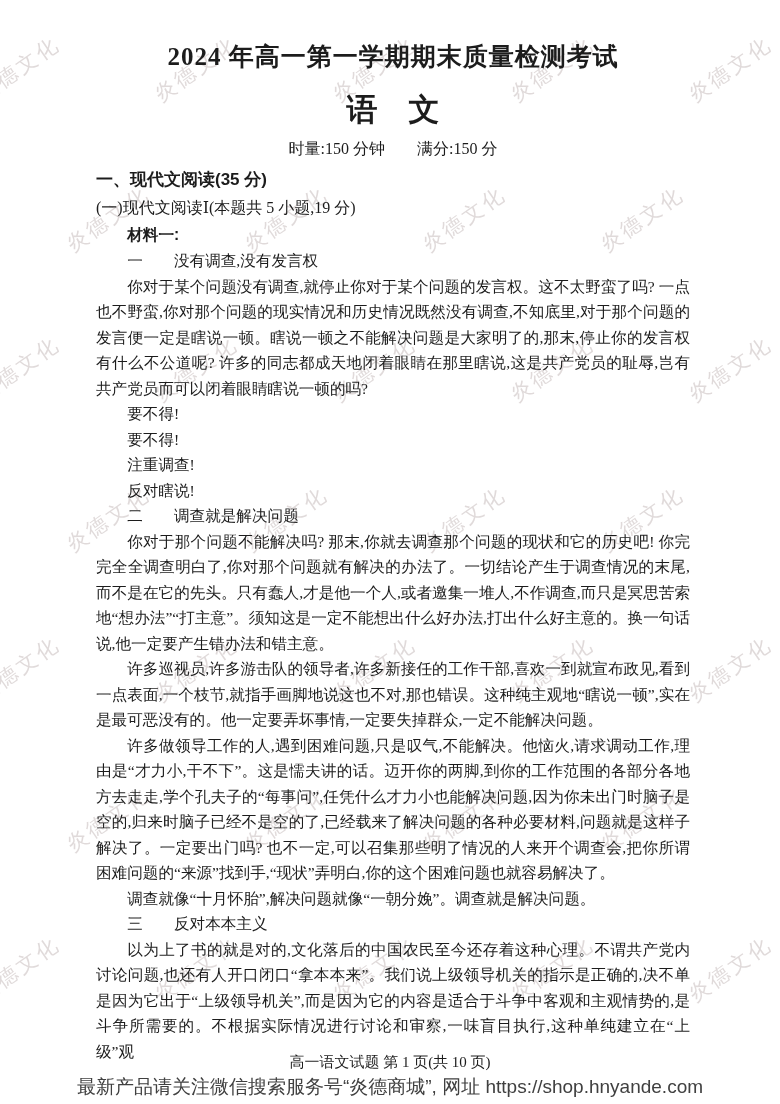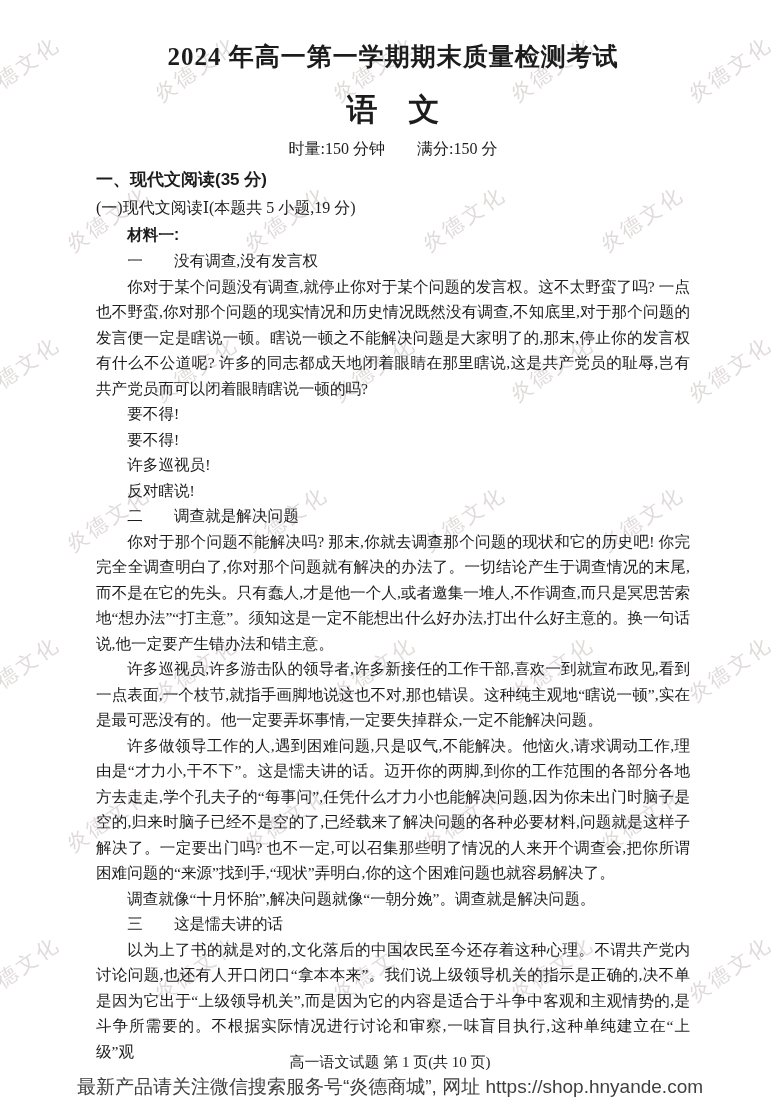--- a/index.html
+++ b/index.html
@@ -161,28 +161,28 @@
     <div class="sub-heading">(一)现代文阅读Ⅰ(本题共 5 小题,19 分)</div>
 
 
     <div class="material-label">材料一:</div>
 
     <div class="article">
         <p class="subhead">一　　没有调查,没有发言权</p>
         <p class="para">你对于某个问题没有调查,就停止你对于某个问题的发言权。这不太野蛮了吗? 一点也不野蛮,你对那个问题的现实情况和历史情况既然没有调查,不知底里,对于那个问题的发言便一定是瞎说一顿。瞎说一顿之不能解决问题是大家明了的,那末,停止你的发言权有什么不公道呢? 许多的同志都成天地闭着眼睛在那里瞎说,这是共产党员的耻辱,岂有共产党员而可以闭着眼睛瞎说一顿的吗?</p>
         <p class="slogan">要不得!</p>
         <p class="slogan">要不得!</p>
-        <p class="slogan">许多巡视员!</p>
+        <p class="slogan">注重调查!</p>
         <p class="slogan">反对瞎说!</p>
         <p class="subhead">二　　调查就是解决问题</p>
         <p class="para">你对于那个问题不能解决吗? 那末,你就去调查那个问题的现状和它的历史吧! 你完完全全调查明白了,你对那个问题就有解决的办法了。一切结论产生于调查情况的末尾,而不是在它的先头。只有蠢人,才是他一个人,或者邀集一堆人,不作调查,而只是冥思苦索地“想办法”“打主意”。须知这是一定不能想出什么好办法,打出什么好主意的。换一句话说,他一定要产生错办法和错主意。</p>
         <p class="para">许多巡视员,许多游击队的领导者,许多新接任的工作干部,喜欢一到就宣布政见,看到一点表面,一个枝节,就指手画脚地说这也不对,那也错误。这种纯主观地“瞎说一顿”,实在是最可恶没有的。他一定要弄坏事情,一定要失掉群众,一定不能解决问题。</p>
         <p class="para">许多做领导工作的人,遇到困难问题,只是叹气,不能解决。他恼火,请求调动工作,理由是“才力小,干不下”。这是懦夫讲的话。迈开你的两脚,到你的工作范围的各部分各地方去走走,学个孔夫子的“每事问”,任凭什么才力小也能解决问题,因为你未出门时脑子是空的,归来时脑子已经不是空的了,已经载来了解决问题的各种必要材料,问题就是这样子解决了。一定要出门吗? 也不一定,可以召集那些明了情况的人来开个调查会,把你所谓困难问题的“来源”找到手,“现状”弄明白,你的这个困难问题也就容易解决了。</p>
         <p class="para">调查就像“十月怀胎”,解决问题就像“一朝分娩”。调查就是解决问题。</p>
-        <p class="subhead">三　　这是懦夫讲的话</p>
+        <p class="subhead">三　　反对本本主义</p>
         <p class="para">以为上了书的就是对的,文化落后的中国农民至今还存着这种心理。不谓共产党内讨论问题,也还有人开口闭口“拿本本来”。我们说上级领导机关的指示是正确的,决不单是因为它出于“上级领导机关”,而是因为它的内容是适合于斗争中客观和主观情势的,是斗争所需要的。不根据实际情况进行讨论和审察,一味盲目执行,这种单纯建立在“上级”观</p>
       </div>
 
   </div>
 
   <div class="page-info">高一语文试题 第 1 页(共 10 页)</div>
 
   <div class="promo-line">最新产品请关注微信搜索服务号“炎德商城”, 网址 https://shop.hnyande.com</div>
 
 </div>

